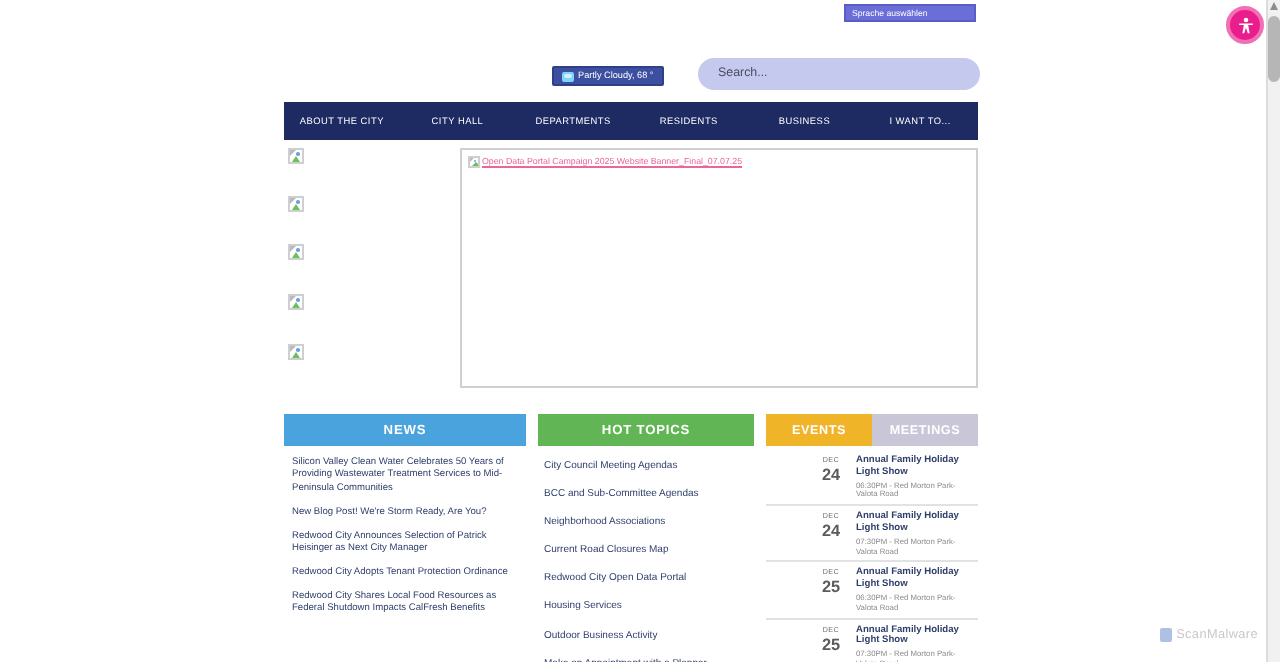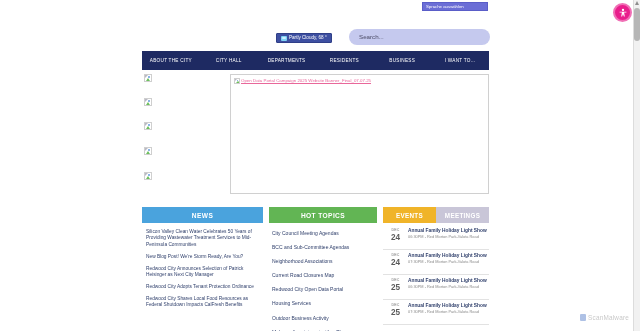--- a/index.html
+++ b/index.html
@@ -267,20 +267,21 @@
     display: flex;
     border-bottom: 0.6px solid #e2e2e2;
     padding: 3px 2px 2px 2px;
     min-height: 25px;
   }
   .ev-date {
     width: 21px;
     flex: none;
     text-align: center;
     color: #6d6d6d;
+    margin-left: 20px;
   }
   .ev-mon {
     font-size: 3.6px;
     line-height: 5px;
     letter-spacing: 0.2px;
   }
   .ev-day {
     font-size: 8.2px;
     line-height: 9px;
     font-weight: bold;

